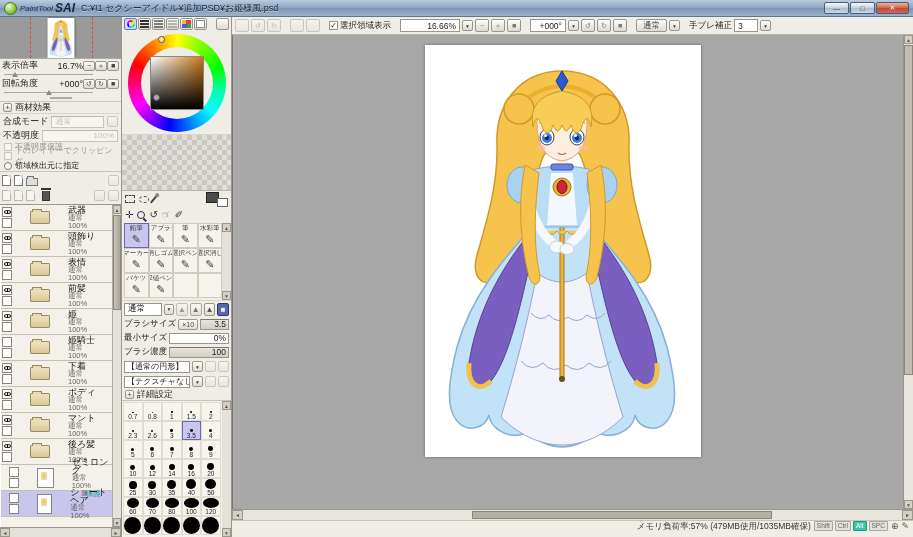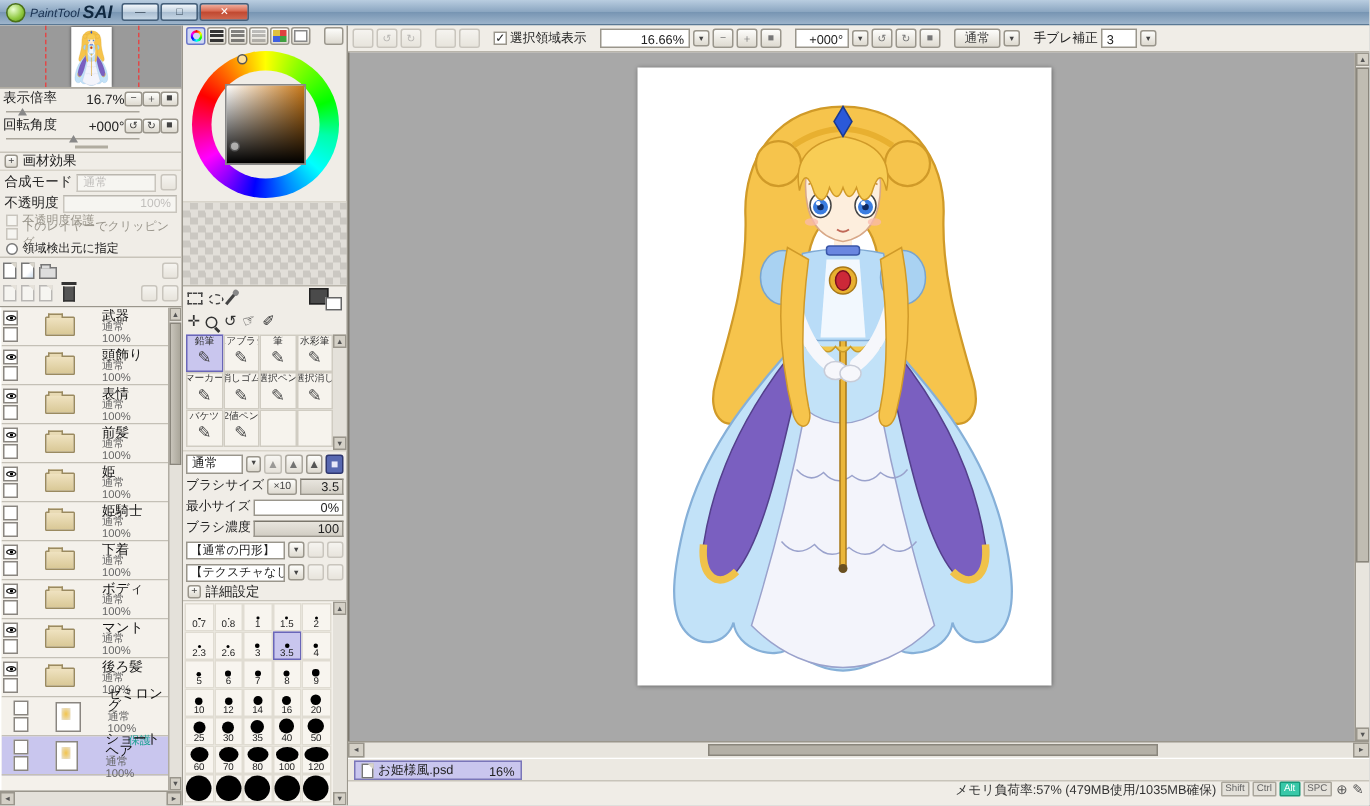--- a/index.html
+++ b/index.html
@@ -161,20 +161,21 @@
 </style>
 </head>
 <body>
 
 <div class="window">
 
   <div class="titlebar">
     <span class="app-logo"></span>
     <span class="logo-paint">PaintTool</span>
     <span class="logo-sai">SAI</span>
+    <span class="win-title">C:¥I1 セクシーアイドル¥追加PSD¥お姫様風.psd</span>
     <span class="winbtns">
       <span class="winbtn">—</span>
       <span class="winbtn">□</span>
       <span class="winbtn close">✕</span>
     </span>
   </div>
 
 
   <div class="main">
 
@@ -805,27 +806,20 @@
           <span class="thumb"></span>
           <span class="scroll-arrow" style="bottom:0">▼</span>
         </div>
       </div>
       <div class="ws-hscroll">
         <span class="har2" style="left:0">◄</span>
         <span class="thumb"></span>
         <span class="har2" style="right:0">►</span>
       </div>
 
-      <div class="tabbar">
-        <div class="doc-tab">
-          <span class="icon-page" style="width:8px;height:10px"></span>
-          <span>お姫様風.psd</span>
-          <span class="zoom">16%</span>
-        </div>
-      </div>
 
       <div class="statusbar">
         <span>メモリ負荷率:57% (479MB使用/1035MB確保)</span>
         <span id="key-badges" style="display:flex;gap:2px;align-items:center">
             <span class="kbadge">Shift</span>
             <span class="kbadge">Ctrl</span>
             <span class="kbadge on">Alt</span>
             <span class="kbadge">SPC</span>
           </span>
         <span class="sicon">⊕</span>

